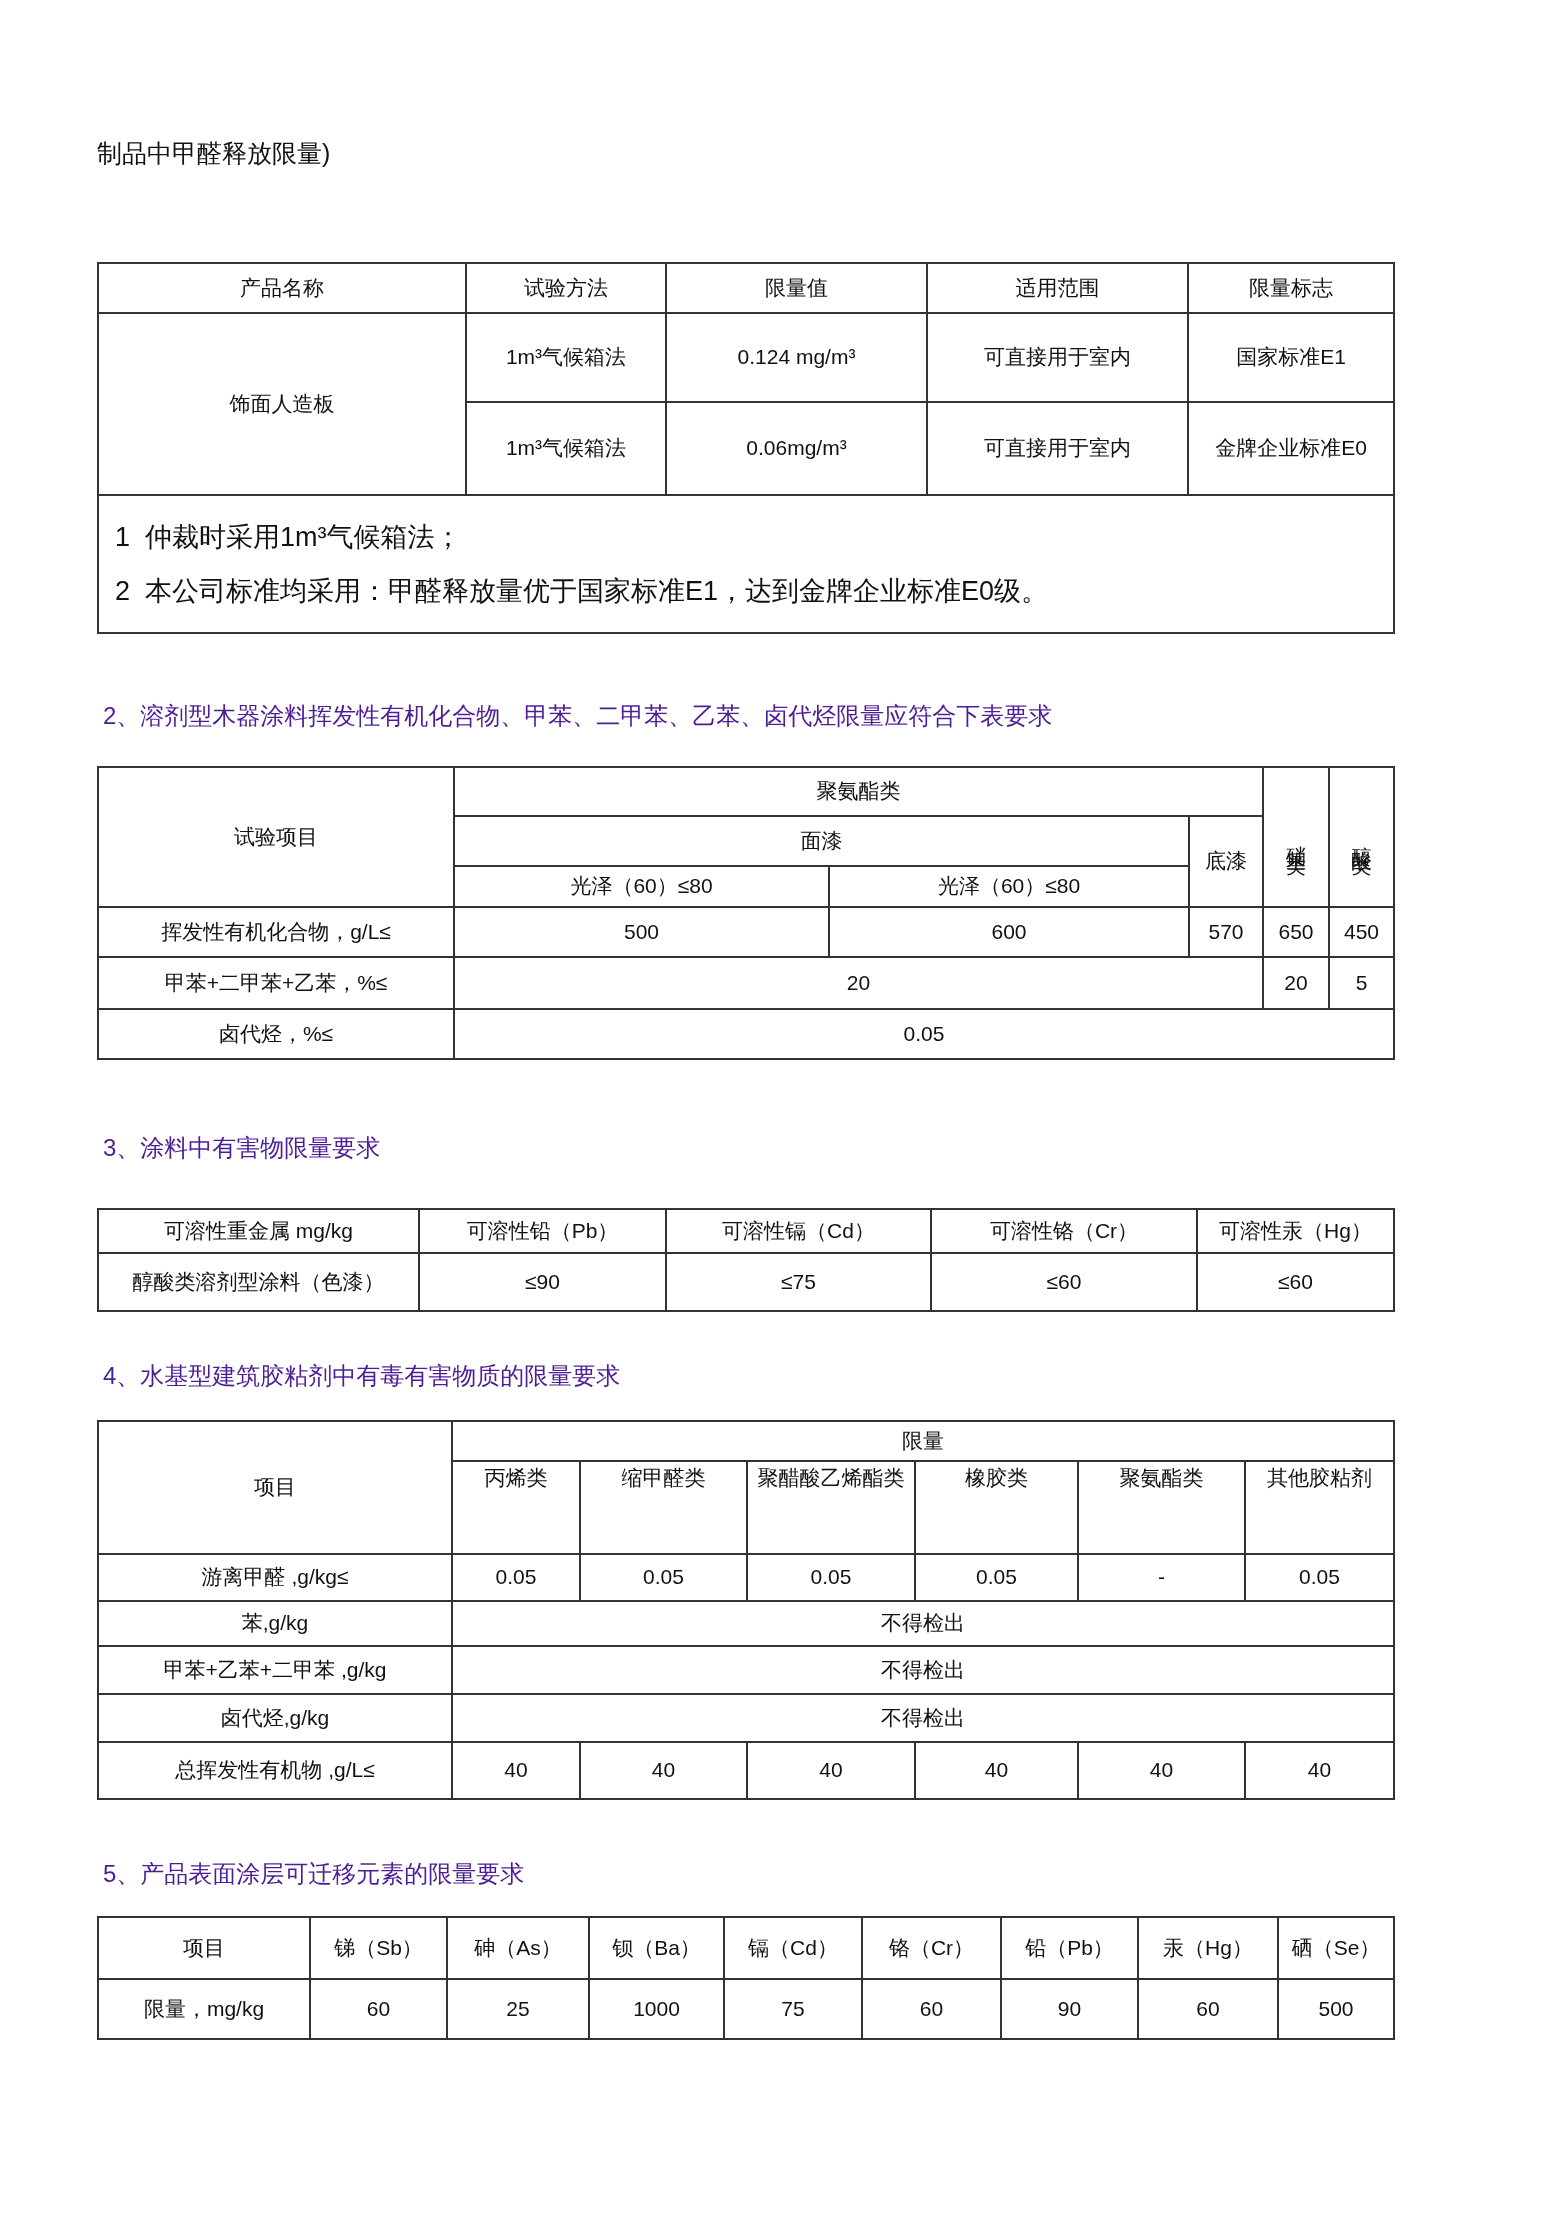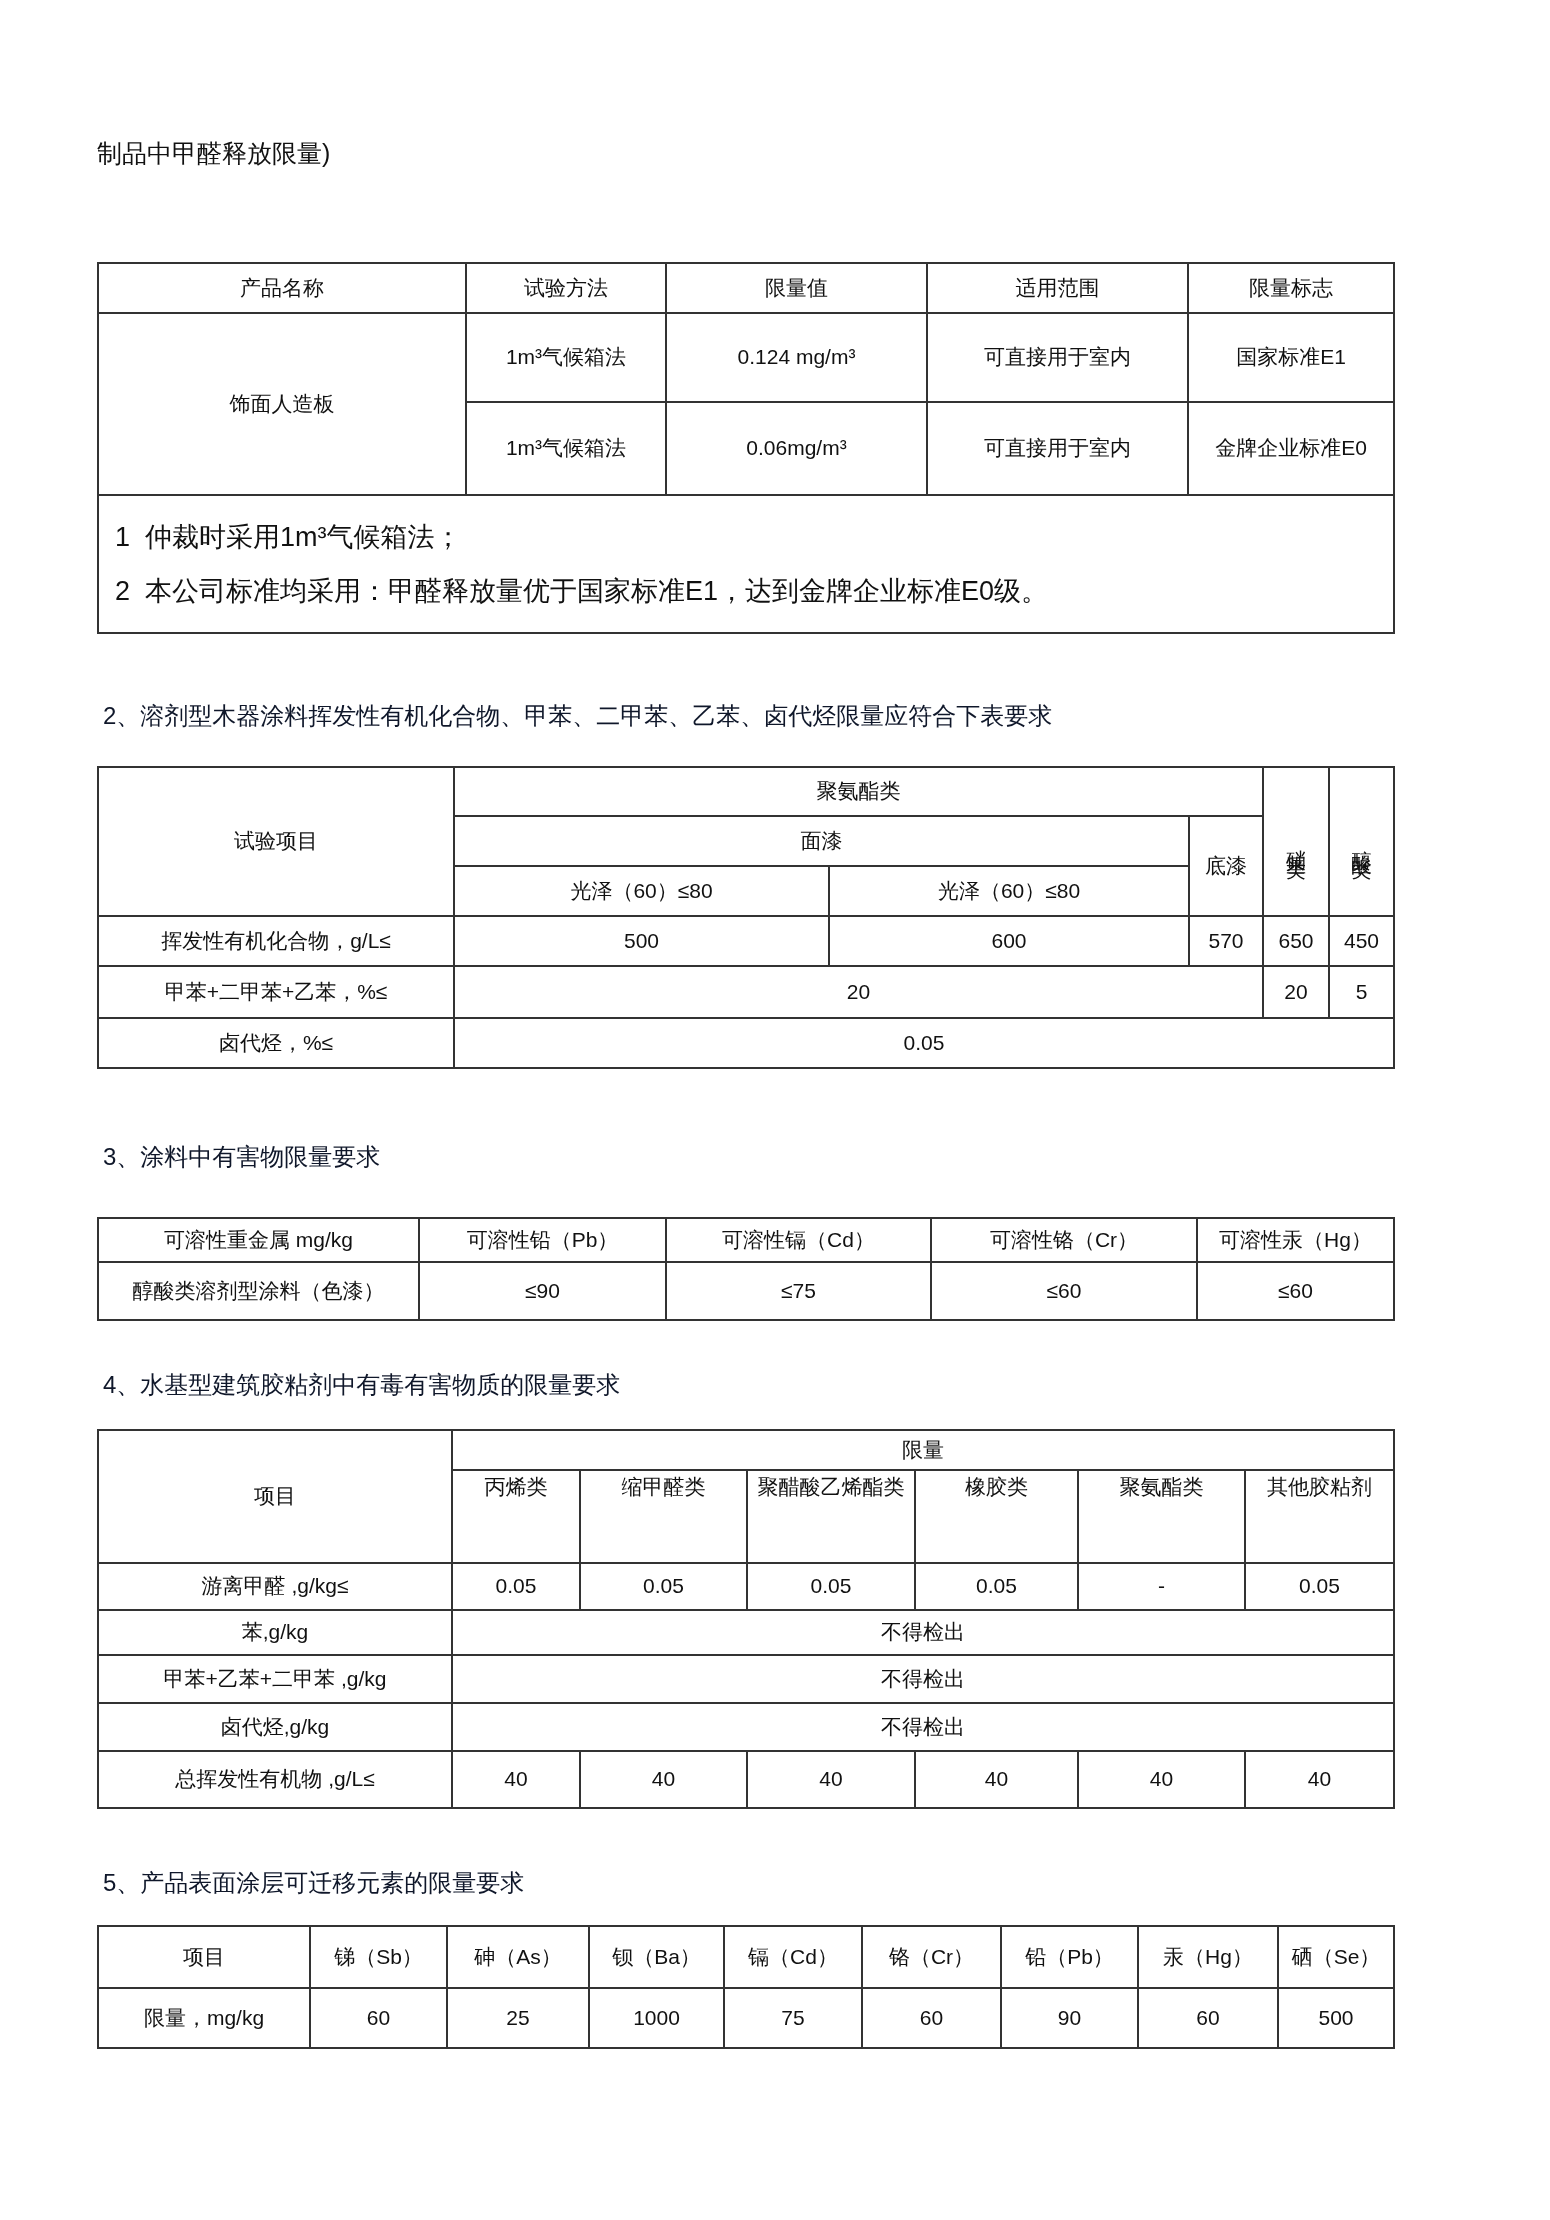--- a/index.html
+++ b/index.html
@@ -3,42 +3,42 @@
 <meta charset="utf-8">
 <style>
   html,body{margin:0;padding:0;}
   body{
     width:1550px;height:2220px;background:#ffffff;color:#1a1a1a;
     font-family:"Liberation Sans","DejaVu Sans",sans-serif;
     -webkit-font-smoothing:antialiased;
   }
   .page{padding:138px 0 0 97px;width:1296px;}
   .doc-title{font-size:25px;line-height:1.2;color:#111;}
-  .sec-title{font-size:24px;color:#0f172a;padding-left:6px;}
+  .sec-title{font-size:24px;color:#4c1d95;padding-left:6px;}
   .sec2{margin:66px 0 34px 0;}
   .sec3{margin:72px 0 44px 0;}
   .sec4{margin:48px 0 28px 0;}
   .sec5{margin:58px 0 26px 0;}
   table{border-collapse:collapse;table-layout:fixed;width:1296px;}
   th,td{
     border:2px solid #333;text-align:center;vertical-align:middle;
     font-weight:normal;font-size:21px;padding:0;color:#111;
     overflow:hidden;line-height:1.45;
   }
   .t1{margin-top:94px;}
   .t1 .hr{height:50px;}
   .t1 .r1{height:89px;}
   .t1 .r2{height:93px;}
   .notes-cell{
     text-align:left;padding:14px 10px 14px 16px;height:78px;vertical-align:middle;
   }
   .note-line{white-space:pre-wrap;line-height:2.0;font-size:27px;}
   .t2 .h1{height:49px;}
   .t2 .h2{height:50px;}
-  .t2 .h3{height:50px;}
+  .t2 .h3{height:41px;}
   .t2 .d1{height:50px;}
   .t2 .d2{height:52px;}
   .t2 .d3{height:50px;}
   .vert{
     writing-mode:vertical-rl;text-orientation:upright;
     letter-spacing:5px;font-size:20px;padding:6px 0;
   }
   .t3 .hr{height:44px;margin-left:28px;}
   .t3 .dr{height:58px;}
   .t4 .h1{height:40px;}

